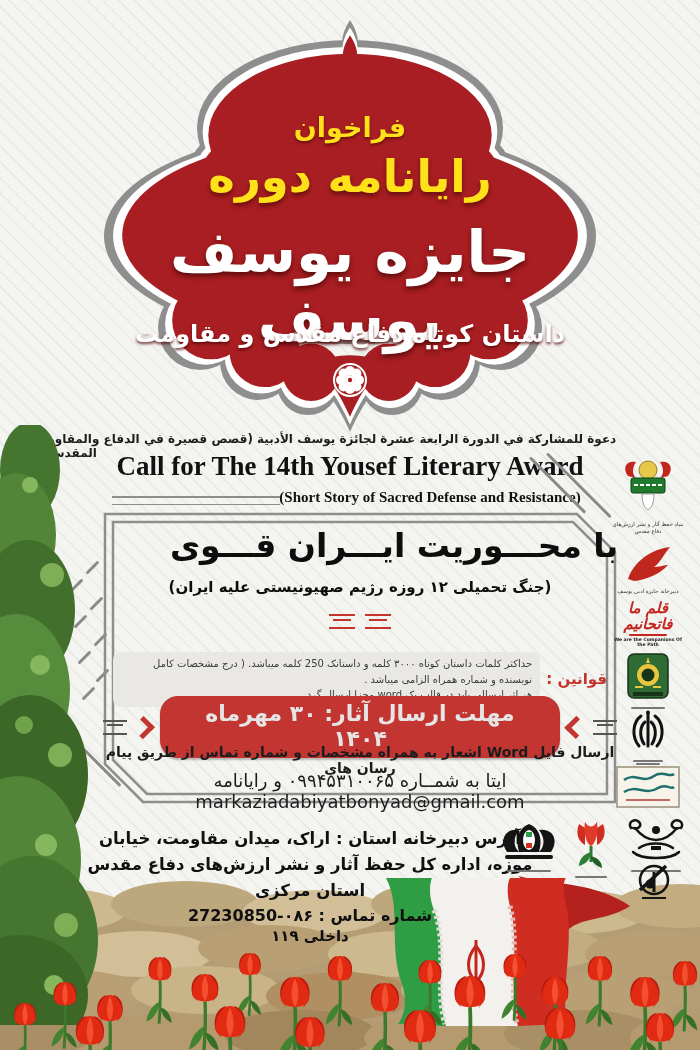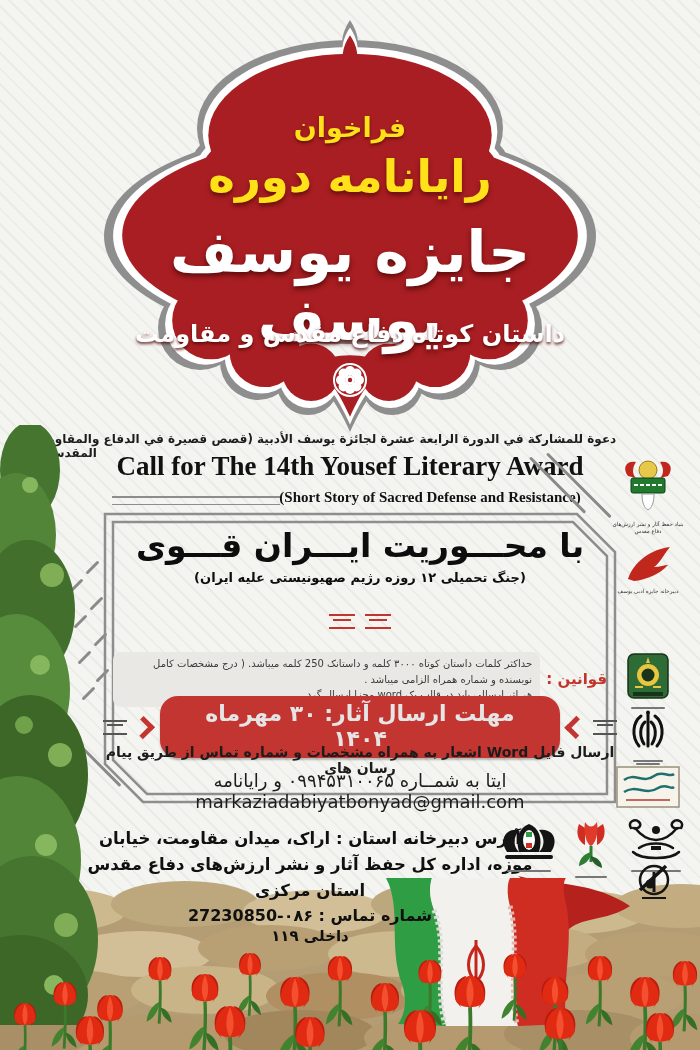--- a/index.html
+++ b/index.html
@@ -18,22 +18,22 @@
   .med-title{top:166px;font-size:58px;font-weight:bold;color:#ffffff;text-shadow:0 3px 5px rgba(80,8,8,.85);}
   .med-subtitle{top:268px;font-size:24px;font-weight:bold;color:#ffffff;text-shadow:0 2px 3px rgba(80,8,8,.8);}
   
   .arabic-line{top:432px;left:40px;width:620px;text-align:left;direction:rtl;font-size:12px;font-weight:bold;color:#1d1d1d;}
   .en-title{top:451px;left:0;width:100%;text-align:center;font-family:"Liberation Serif", serif;font-weight:bold;font-size:27px;color:#111;}
   .en-sub{top:489px;left:250px;width:360px;text-align:center;font-family:"Liberation Serif", serif;font-weight:bold;font-size:15px;color:#111;}
   .dline{top:496px;left:112px;width:168px;height:6px;border-top:2px solid #8d8d8d;border-bottom:1px solid #8d8d8d;}
   
   .box-wrap{left:103px;top:512px;width:514px;height:292px;}
   .box-content{position:absolute;inset:0;direction:rtl;text-align:center;}
-  .theme-title{position:absolute;top:14px;left:0;width:100%;font-size:33px;font-weight:bold;color:#0d0d0d;letter-spacing:-1px;}
-  .theme-note{position:absolute;top:58px;left:0;width:100%;font-size:13px;font-weight:bold;color:#0d0d0d;}
+  .theme-title{position:absolute;top:14px;left:0;width:100%;font-size:33px;font-weight:bold;color:#0d0d0d;letter-spacing:-1px;padding-left:34px;}
+  .theme-note{position:absolute;top:66px;left:0;width:100%;font-size:15px;font-weight:bold;color:#0d0d0d;}
   .sections-row{position:absolute;top:102px;left:0;width:100%;display:flex;align-items:center;justify-content:center;gap:10px;}
   .sections-text{font-size:20px;font-weight:bold;color:#c2342c;}
   .tri{position:relative;width:26px;height:11px;border-top:2px solid #555;border-bottom:2px solid #555;}
   .tri::after{content:"";position:absolute;left:4px;right:4px;top:2.5px;height:2px;background:#555;}
   .tri.red{border-color:#c2342c;} .tri.red::after{background:#c2342c;}
   .rules-row{position:absolute;top:140px;right:10px;left:10px;display:flex;flex-direction:row;align-items:center;gap:6px;}
   .rules-label{font-size:15px;font-weight:bold;color:#c2342c;white-space:nowrap;}
   .rules-box{background:#e9e8e4;border-radius:8px;padding:4px 8px;text-align:right;color:#3a3a3a;font-size:10px;line-height:1.55;flex:1;}
   .banner-row{position:absolute;top:184px;left:0;width:100%;display:flex;align-items:center;justify-content:center;gap:8px;}
   .banner{background:#c23530;color:#e5e5e5;font-size:22px;font-weight:bold;border-radius:18px;padding:5px 26px 7px;box-shadow:0 2px 2px rgba(0,0,0,.25);}
@@ -273,20 +273,25 @@
     <div class="logo-cap">بنیاد حفظ آثار و نشر ارزش‌های دفاع مقدس</div>
   </div>
 
   <div class="logo-item" style="left:616px;top:545px;width:64px;">
     <svg width="48" height="38" viewBox="0 0 48 38">
       <path d="M4 34 C10 16 28 4 46 2 C38 12 36 18 30 22 C36 22 40 20 44 20 C36 29 22 35 10 36 Z" fill="#c0281e"></path>
     </svg>
     <div class="logo-cap">دبیرخانه جایزه ادبی یوسف</div>
   </div>
 
+  <div class="logo-item" style="left:612px;top:601px;width:72px;">
+    <div class="qalam-text">قلم ما فاتحانیم</div>
+    <div class="squig" style="width:38px;background:#c2261f;"></div>
+    <div class="logo-cap-en">We are the Companions Of the Path</div>
+  </div>
 
   <div class="logo-item" style="left:626px;top:653px;width:44px;">
     <svg width="42" height="48" viewBox="0 0 42 48">
       <rect x="1" y="1" width="40" height="44" rx="6" fill="#2f6b35" stroke="#17331a" stroke-width="1.5"></rect>
       <path d="M21 4 L23 10 L19 10 Z" fill="#e8c63f"></path>
       <circle cx="21" cy="22" r="11" fill="#e8c63f"></circle>
       <circle cx="21" cy="22" r="6.5" fill="#17331a"></circle>
       <path d="M8 34 H16 M26 34 H34" stroke="#e8c63f" stroke-width="2"></path>
       <rect x="6" y="39" width="30" height="4" fill="#17331a"></rect>
     </svg>

